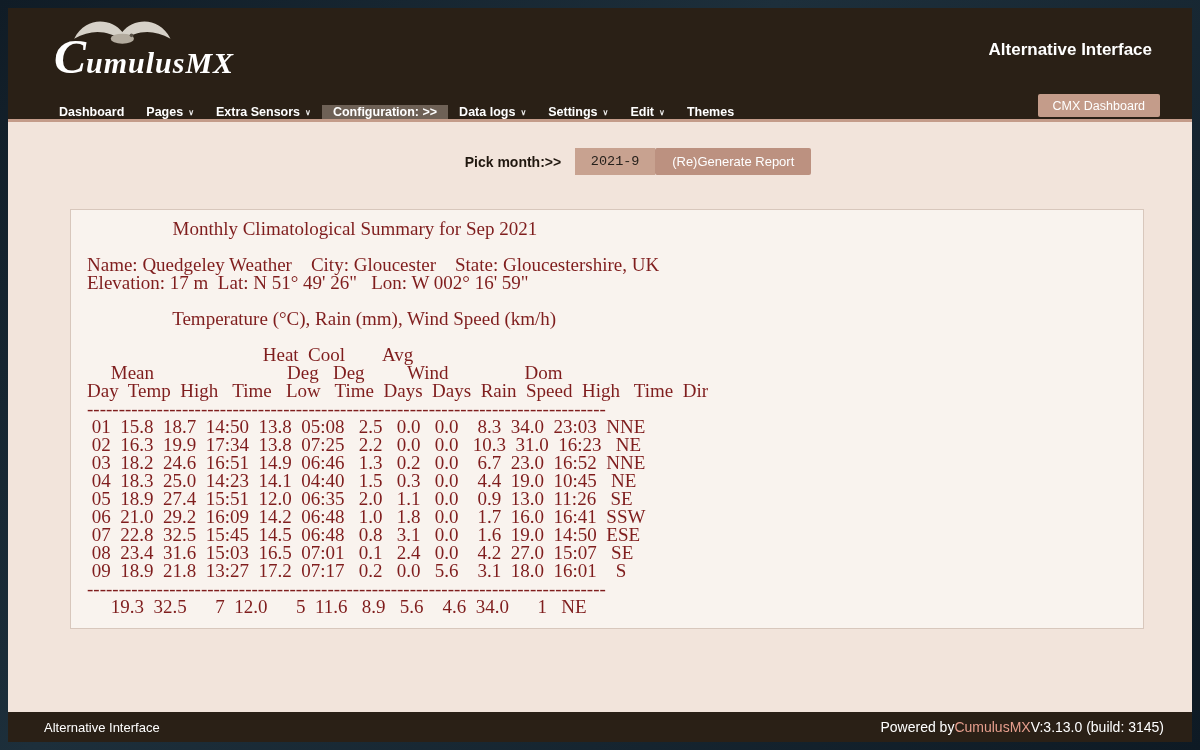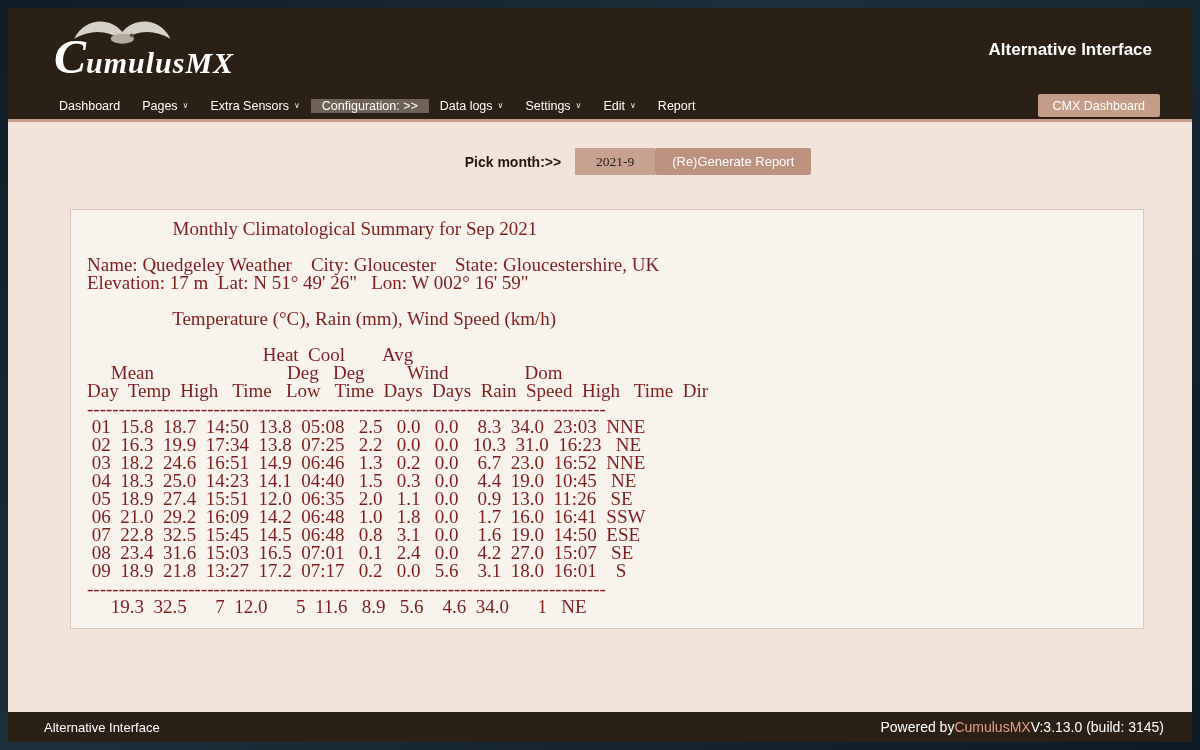--- a/index.html
+++ b/index.html
@@ -33,21 +33,21 @@
   .gull { position:absolute; left:16px; top:-12px; pointer-events:none; }
   .header-right { font-size:17px; font-weight:bold; }
 
   
   nav {
     background: var(--chrome-bg, #2a2016);
     height:27px; flex:0 0 27px;
     display:flex; align-items:stretch;
     padding:0 32px 0 40px;
   }
-  .nav-items { display:flex; align-items:center; }
+  .nav-items { display:flex; align-items:flex-end;font-weight:bold; }
   .nav-item {
     display:flex; align-items:center;
     padding:0 11px;
     color:#fff; font-size:12.5px; white-space:nowrap; cursor:pointer;
   }
   .nav-item.active { background: var(--nav-active-bg, #6e6156); }
   .chev { font-size:8px; margin-left:5px; opacity:.9; }
   .cmx-btn {
     margin-left:auto; align-self:center;
     height:23px; padding:0 15px;
@@ -66,21 +66,21 @@
     font-size:31px; font-weight:bold;
     color: var(--text-dark, #20170f);
   }
   .controls { display:flex; align-items:center; margin:26px 0 0 76px;justify-content:center; }
   .pick-label { font-size:14px; font-weight:bold; color: var(--text-dark, #20170f); }
   .month-input {
     margin-left:14px;
     width:80px; height:27px;
     background: var(--input-bg, #c8a290);
     border:none; text-align:center;
-    font-size:13.5px; color:#25201b; font-family:Liberation Serif, serif;
+    font-size:13.5px; color:#25201b; font-family:Liberation Mono, monospace;
   }
   .gen-btn {
     height:27px; padding:0 17px;
     background: var(--button-bg, #bc9180);
     color:#fff; font-size:13px; font-family:"Liberation Sans",sans-serif;
     border:none; border-radius:2px; cursor:pointer;
   }
   .report-panel {
     margin:34px 0 0 62px;
     width:1074px;
@@ -148,21 +148,21 @@
           </a>
           <a class="nav-item">
             <span>Settings</span>
             <span class="chev">∨</span>
           </a>
           <a class="nav-item">
             <span>Edit</span>
             <span class="chev">∨</span>
           </a>
           <a class="nav-item">
-            <span>Report</span>
+            <span>Themes</span>
           </a>
         </div>
       <button class="cmx-btn">CMX Dashboard</button>
     </nav>
 
     <main>
 
       <div class="controls">
         <label class="pick-label">Pick month:&gt;&gt;</label>
         <input class="month-input" type="text" value="2021-9" style="">

